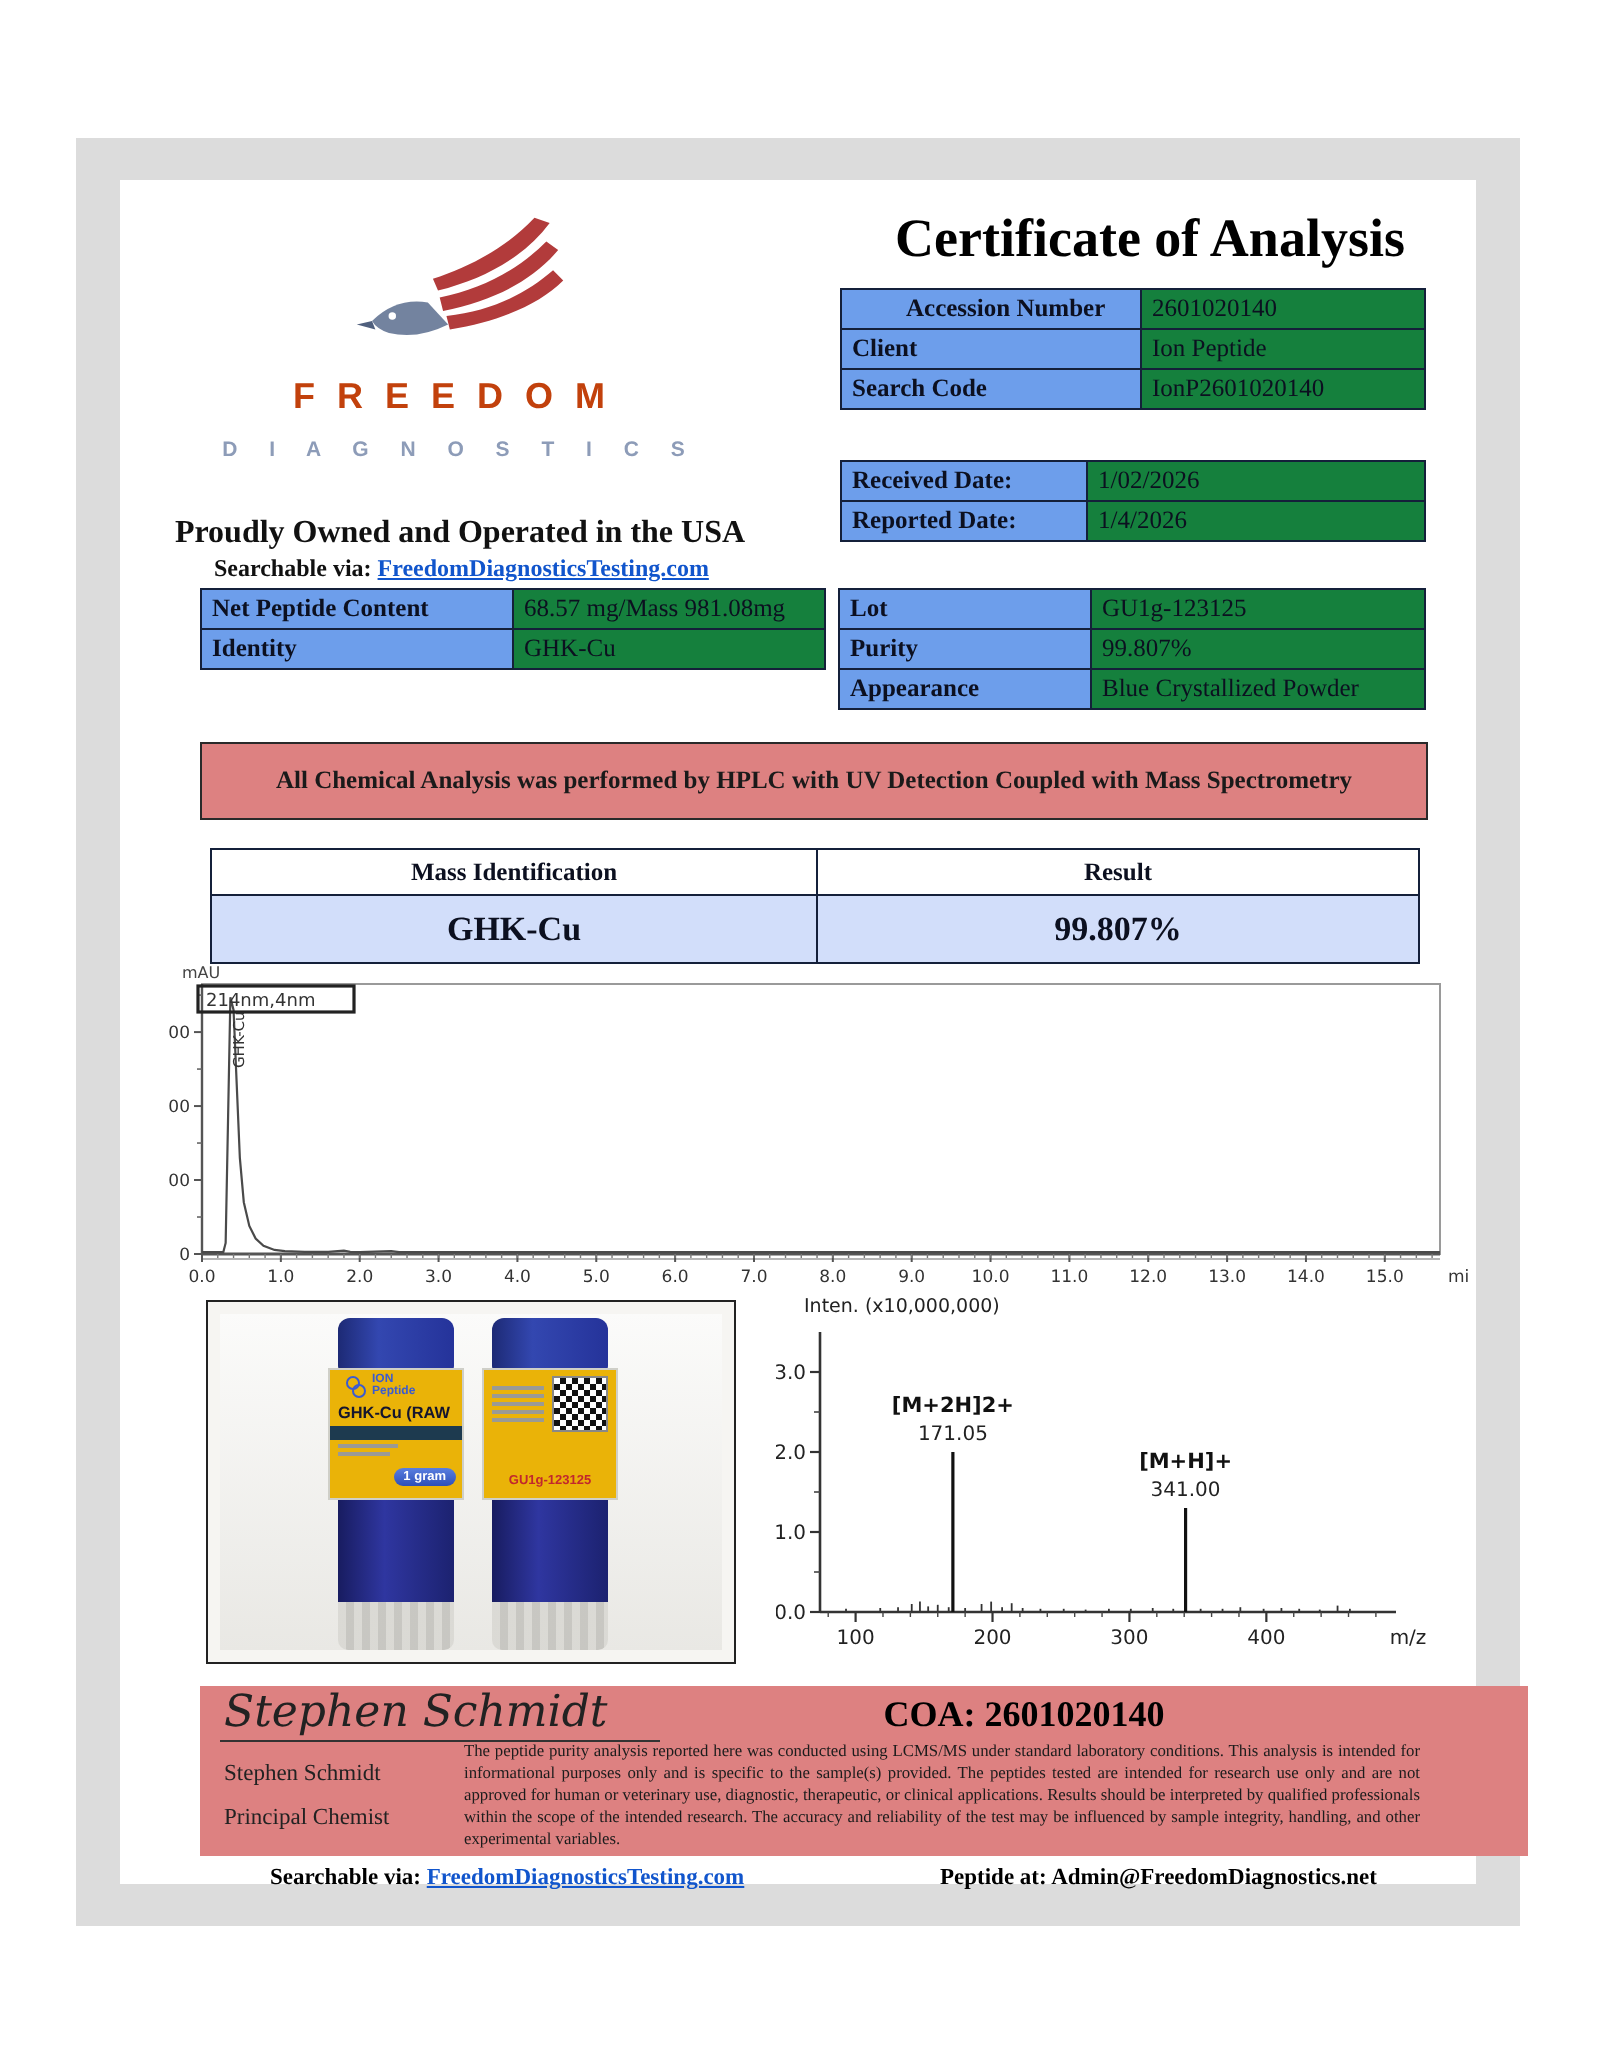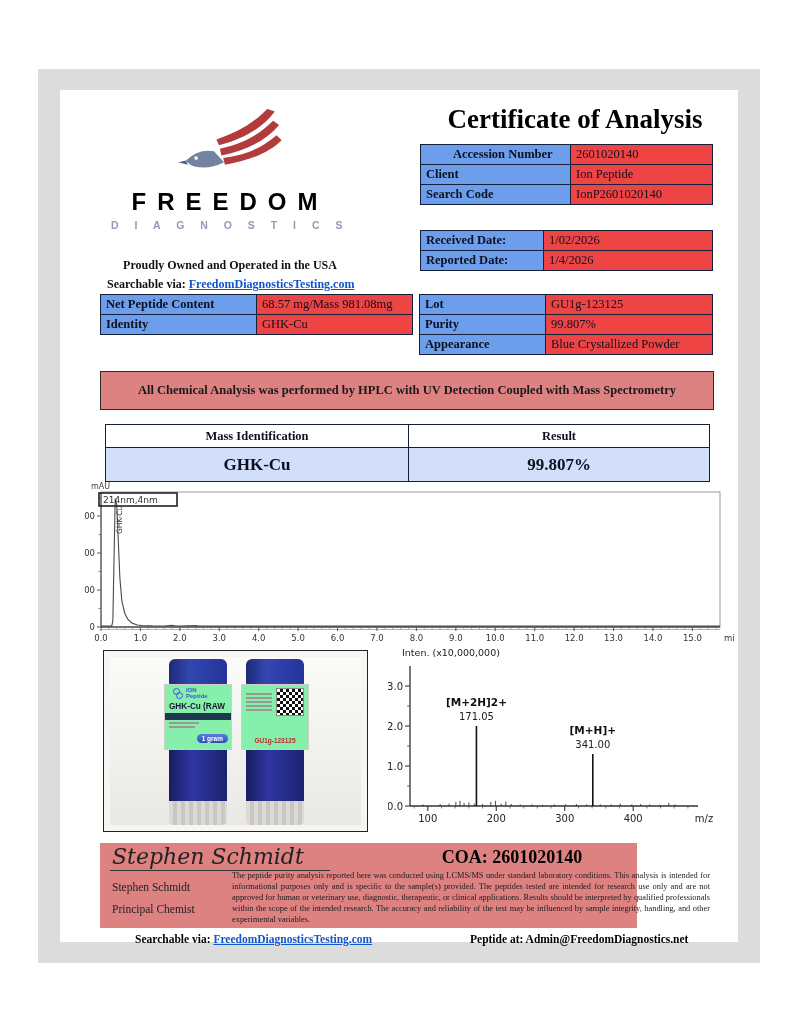--- a/index.html
+++ b/index.html
@@ -1,34 +1,34 @@
 <!DOCTYPE html>
 <html><head>
 <meta charset="utf-8">
 <style>
   html,body{margin:0;padding:0;background:#ffffff;}
   body{font-family:"Liberation Serif", serif; width:800px; height:1035px; position:relative;}
   .frame{position:absolute; left:38px; top:69px; width:722px; height:894px; background:#dcdcdc;}
   .page{position:absolute; left:22px; top:21px; width:678px; height:852px; background:#ffffff;}
   .abs{position:absolute;}
   
-  .logo-word{font-family:"Liberation Sans", sans-serif; font-weight:bold; color:#000000;
-    font-size:24px; letter-spacing:11px; text-align:center;}
+  .logo-word{font-family:"Liberation Sans", sans-serif; font-weight:bold; color:#c2410c;
+    font-size:18px; letter-spacing:11px; text-align:center;}
   .logo-sub{font-family:"Liberation Sans", sans-serif; font-weight:bold; color:#8d9cb8;
     font-size:10.5px; letter-spacing:6.5px; text-align:center;}
-  .tagline{font-size:12px; font-weight:bold; text-align:center; color:#111;}
+  .tagline{font-size:16px; font-weight:bold; text-align:center; color:#111;}
   .searchline{font-size:12px; font-weight:bold; color:#111;}
   .searchline a{color:#1155cc; text-decoration:underline; font-weight:bold;}
   
   .coa-title{font-size:27px; font-weight:bold; color:#000; text-align:center;}
   
   table.kv{border-collapse:collapse; table-layout:fixed;}
   table.kv td{border:1.6px solid #14203a; font-size:12.5px; padding:1px 5px; height:17px; color:#0c1020;}
   td.k{background:#6d9eeb; font-weight:bold;}
-  td.v{background:#ef4444;}
+  td.v{background:#15803d;}
   table.mass{border-collapse:collapse; width:605px; table-layout:fixed;padding-left:32px;}
   table.mass td{border:1.6px solid #14203a; text-align:center; color:#0c1020;}
   table.mass .hd{background:#ffffff; font-weight:bold; font-size:12.5px; height:20px;}
   table.mass .dt{background:#d2defa; font-weight:bold; font-size:17px; height:31px;}
   .banner{background:#dd8181; border:1.8px solid #2a2a2a; color:#1a1a1a; font-weight:bold;
     font-size:12.5px; text-align:center; display:flex; align-items:center; justify-content:center;}
   
   .sigblock{background:#dd8181;}
   .script{font-family:"DejaVu Serif", serif; font-style:italic; font-size:22px; color:#222;
     border-bottom:1.4px solid #333; padding:0 26px 1px 2px; display:inline-block;}
@@ -37,21 +37,21 @@
   .disclaimer{font-size:8.4px; line-height:1.3; color:#1c1c1c; text-align:justify;}
   
   .footline{font-size:11.5px; font-weight:bold; color:#000;}
   .footline a{color:#1155cc; text-decoration:underline;}
   
   .photo{border:1.4px solid #222; background:#f6f5f2; overflow:hidden;}
   .photo-inner{position:absolute; inset:6px; background:linear-gradient(#fbfbfa, #e9e8e4);}
   .vial{position:absolute; width:72px;}
   .cap{height:26px; width:58px; margin:0 auto; background:linear-gradient(90deg,#1d2a75,#3347b0 35%,#25339a);
     border-radius:6px 6px 2px 2px;}
-  .vlabel{width:66px; height:64px; margin:-1px auto 0; background:#86efac; border:1px solid #cfcfc8;
+  .vlabel{width:66px; height:64px; margin:-1px auto 0; background:#eab308; border:1px solid #cfcfc8;
     position:relative; overflow:hidden; font-family:"Liberation Sans",sans-serif;}
   .vbody{width:58px; height:52px; margin:-1px auto 0; background:linear-gradient(90deg,#181c60,#2f36a0 40%,#1c2270);}
   .vbase{width:58px; height:24px; margin:0 auto; border-radius:0 0 5px 5px;
     background:repeating-linear-gradient(90deg,#d8d7d2 0 4px,#c2c1bc 4px 8px); opacity:.85;}
   .brandrow{display:flex; gap:2px; align-items:center; padding:2px 0 0 8px;}
   .ringicon{width:11px; height:11px; position:relative;}
   .ringicon:before,.ringicon:after{content:""; position:absolute; border:1.6px solid #3b5bd0; border-radius:50%;}
   .ringicon:before{width:5px;height:5px;left:0;top:0;}
   .ringicon:after{width:5px;height:5px;left:3px;top:4px;}
   .brandtxt{font-size:6px; font-weight:bold; color:#3b5bd0; line-height:1.05;}
@@ -419,21 +419,21 @@
           <line x1="286.93887530562347" y1="162" x2="286.93887530562347" y2="160.4" stroke="#333" stroke-width="0.9"></line>
           <line x1="88.44009779951101" y1="162" x2="88.44009779951101" y2="82" stroke="#111" stroke-width="1.6"></line>
           <text x="88.44009779951101" y="62" font-size="10.5" font-weight="bold" fill="#111" text-anchor="middle">[M+2H]2+</text>
           <text x="88.44009779951101" y="76" font-size="10" fill="#222" text-anchor="middle">171.05</text>
           <line x1="204.7872860635697" y1="162" x2="204.7872860635697" y2="110" stroke="#111" stroke-width="1.6"></line>
           <text x="204.7872860635697" y="90" font-size="10.5" font-weight="bold" fill="#111" text-anchor="middle">[M+H]+</text>
           <text x="204.7872860635697" y="104" font-size="10" fill="#222" text-anchor="middle">341.00</text>
         </svg>
   </div>
 
-  <div class="abs sigblock" style="left:40px; top:753px; width:537px; height:85px;">
+  <div class="abs sigblock" style="left:40px; top:753px; width:664px; height:85px;">
     <div class="abs" style="left:10px; top:1px;">
       <span class="script">Stephen Schmidt</span>
     </div>
     <div class="abs sig-small" style="left:12px; top:38px;">Stephen Schmidt</div>
     <div class="abs sig-small" style="left:12px; top:60px;">Principal Chemist</div>
     <div class="abs coa-num" style="left:262px; top:4px; width:300px;">COA: 2601020140</div>
     <div class="abs disclaimer" style="left:132px; top:28px; width:478px;">The peptide purity analysis reported here was conducted using LCMS/MS under standard laboratory conditions.  This analysis is intended for informational purposes only and is specific to the sample(s) provided. The peptides tested are intended for research use only and are not approved for human or veterinary use, diagnostic, therapeutic, or clinical applications. Results should be interpreted by qualified professionals within the scope of the intended research. The accuracy and reliability of the test may be influenced by sample integrity, handling, and other experimental variables.</div>
   </div>
 
   <div class="abs footline" style="left:75px; top:843px;">

